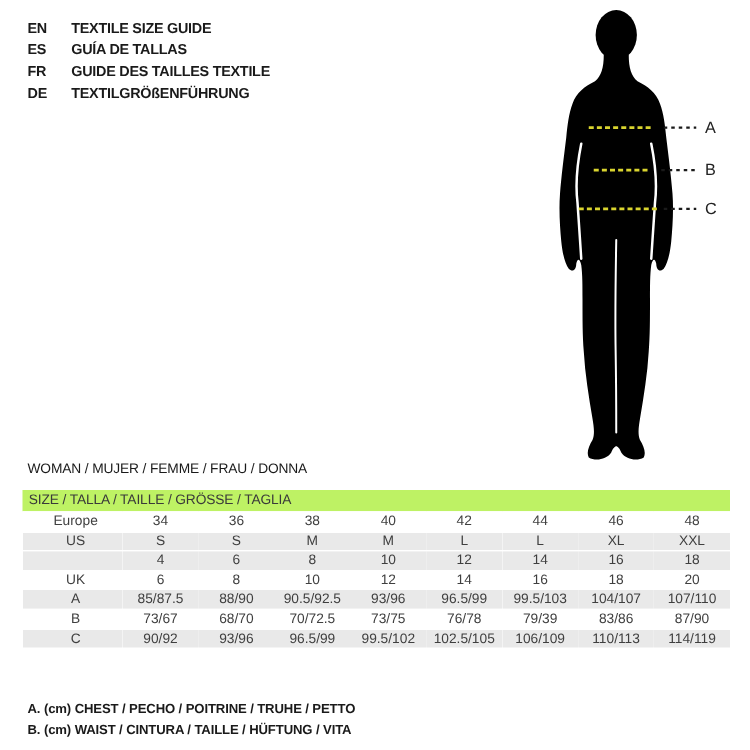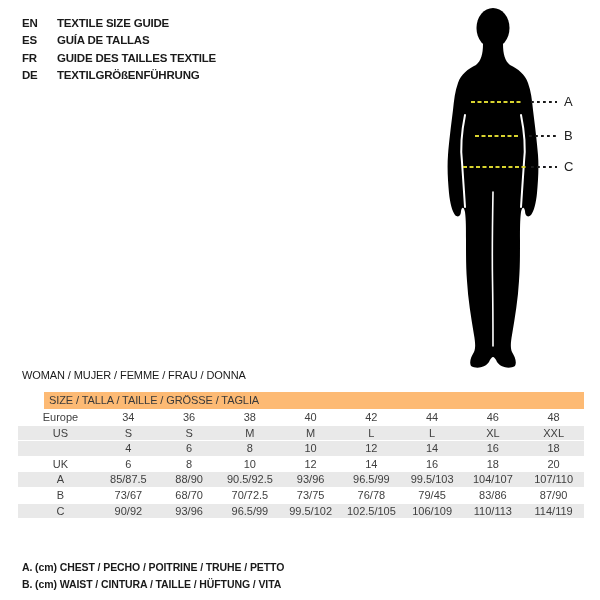--- a/index.html
+++ b/index.html
@@ -18,22 +18,22 @@
   
   .figure{position:absolute;left:425px;top:0;width:175px;height:375px;}
   .marker-label{font-family:"Liberation Sans",sans-serif;font-size:13px;fill:#222;}
 
   
   .section-title{position:absolute;left:22px;top:369px;font-size:11px;font-weight:normal;letter-spacing:-0.1px;}
 
   
   .size-table{position:absolute;left:18px;top:392px;width:566px;}
   .table-header{
-    height:17px;line-height:17px;background:#fdba74;color:#3a3a3a;
-    font-size:11px;padding-left:5px;box-sizing:border-box;letter-spacing:-0.1px;margin-left:26px;
+    height:17px;line-height:17px;background:#bef264;color:#3a3a3a;
+    font-size:11px;padding-left:5px;box-sizing:border-box;letter-spacing:-0.1px;
   }
   table.grid{border-collapse:collapse;table-layout:fixed;width:566px;font-size:11px;color:#3f3f3f;}
   table.grid td{
     height:14.6px;line-height:14.6px;text-align:center;padding:0;overflow:hidden;
     white-space:nowrap;border-top:1px solid #ffffff;
   }
   table.grid td.rowlabel{text-align:center;padding-left:5px;}
   table.grid tr.gray td{background:#e9e9e9;}
 
   
@@ -188,21 +188,21 @@
         <td>104/107</td>
         <td>107/110</td>
       </tr>
       <tr>
         <td class="rowlabel">B</td>
         <td>73/67</td>
         <td>68/70</td>
         <td>70/72.5</td>
         <td>73/75</td>
         <td>76/78</td>
-        <td>79/45</td>
+        <td>79/39</td>
         <td>83/86</td>
         <td>87/90</td>
       </tr>
       <tr class="gray">
         <td class="rowlabel">C</td>
         <td>90/92</td>
         <td>93/96</td>
         <td>96.5/99</td>
         <td>99.5/102</td>
         <td>102.5/105</td>

